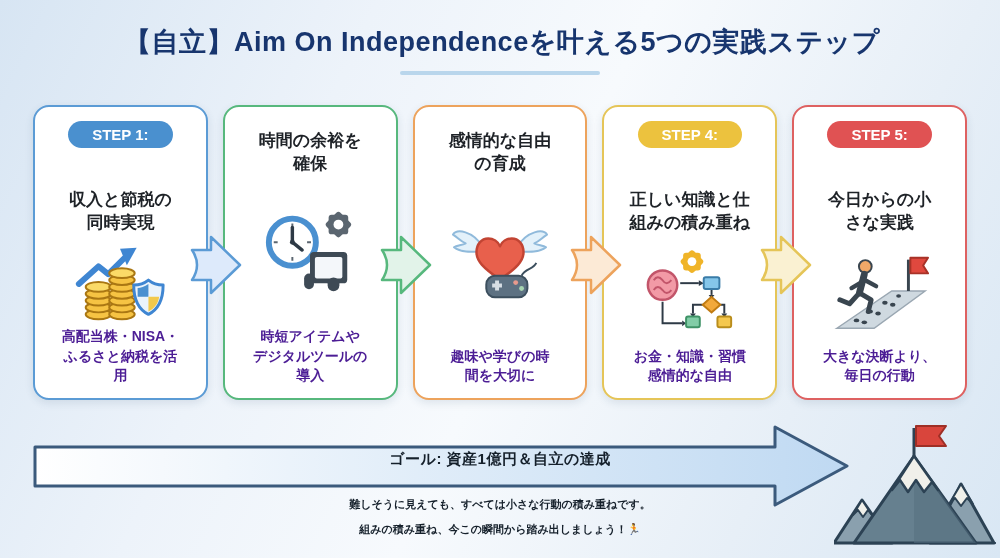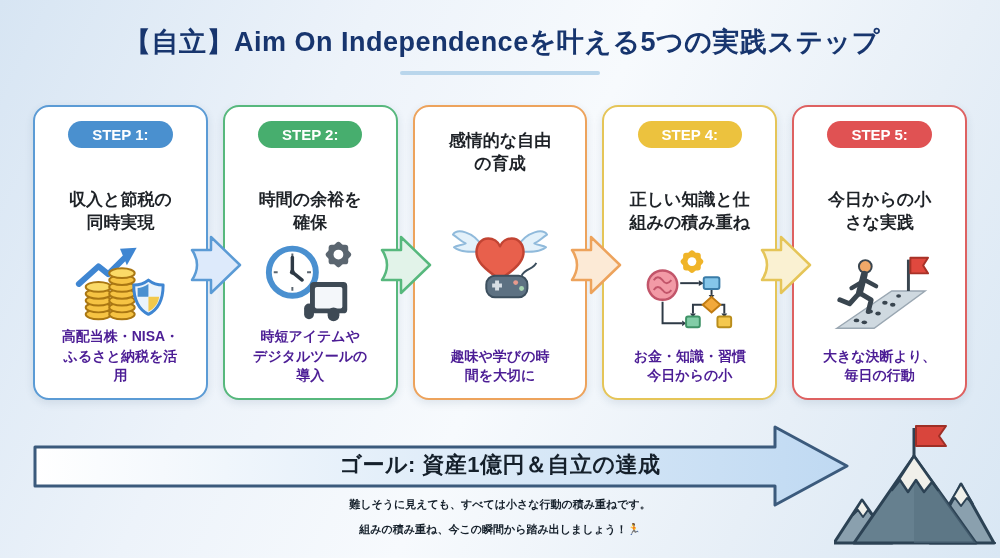--- a/index.html
+++ b/index.html
@@ -24,21 +24,21 @@
     padding:5px 24px;border-radius:999px;white-space:nowrap;
   }
   .card-title{margin-top:10px;font-size:17px;font-weight:700;color:#1e2227;text-align:center;line-height:1.35;white-space:pre-line;font-family:Liberation Mono, monospace;}
   .icon-wrap{flex:1;display:flex;align-items:center;justify-content:center;min-height:0;}
   .card-desc{font-size:14px;font-weight:700;color:#4c1d95;text-align:center;line-height:1.4;white-space:pre-line;margin-bottom:4px;}
   .step-arrow{position:absolute;top:232px;width:56px;height:66px;z-index:3;}
   .step-arrow svg{display:block;}
   .goal-arrow-svg{position:absolute;left:25px;top:420px;z-index:1;}
   .goal-label{
     position:absolute;left:0;right:0;top:450px;text-align:center;z-index:2;
-    font-size:22px;font-weight:800;color:#15202b;letter-spacing:.5px;
+    font-size:15px;font-weight:800;color:#15202b;letter-spacing:.5px;
   }
   .footer-line{position:absolute;left:0;width:1000px;text-align:center;font-size:11px;font-weight:700;color:#15202b;}
   .footer-line.l1{top:497px;}
   .footer-line.l2{top:522px;}
   .mountains{position:absolute;right:-2px;bottom:6px;z-index:0;}
 </style>
 </head>
 <body>
 
 <div class="stage" style="--title-c: #17356e; --underline-c: #b9d6ec;">
@@ -74,21 +74,20 @@
           <path d="M79,44 c-4,3 -8,4 -11,4 l0,9 11,0 z" fill="#4a90d0"></path>
           <path d="M79,57 l11,0 c-1,7 -5,12 -11,15 z" fill="#f2c94c"></path>
         </svg>
       </div>
       <div class="card-desc">高配当株・NISA・
 ふるさと納税を活
 用</div>
     </div>
 
     <div class="card" style="--badge-c: #47ae6e; --border-c: #57b87d;">
-      <div class="badge">STEP 2:</div>
       <div class="card-title">時間の余裕を
 確保</div>
       <div class="icon-wrap">
         <svg width="98" height="86" viewBox="0 0 100 84">
           <g transform="translate(79,14)">
             <rect x="-10" y="-10" width="20" height="20" rx="3" fill="#5b6670"></rect>
             <rect x="-10" y="-10" width="20" height="20" rx="3" fill="#5b6670" transform="rotate(45)"></rect>
             <circle r="5" fill="#ffffff"></circle>
           </g>
           <circle cx="32" cy="32" r="24" fill="#ffffff" stroke="#4a90d0" stroke-width="6"></circle>
@@ -153,21 +152,21 @@
           <polygon points="50,65 56,65 53,69" fill="#2e3a46"></polygon>
           <polygon points="82,65 88,65 85,69" fill="#2e3a46"></polygon>
           <polygon points="42,72 46,75 42,78" fill="#2e3a46"></polygon>
           <rect x="64" y="28" width="16" height="12" rx="2" fill="#85c6ea" stroke="#3a7ca8" stroke-width="2"></rect>
           <polygon points="72,48 81,56 72,64 63,56" fill="#f2a93b" stroke="#c07b12" stroke-width="2"></polygon>
           <rect x="46" y="68" width="14" height="11" rx="2" fill="#82cda7" stroke="#3f9367" stroke-width="2"></rect>
           <rect x="78" y="68" width="14" height="11" rx="2" fill="#f5c84e" stroke="#b98d1c" stroke-width="2"></rect>
         </svg>
       </div>
       <div class="card-desc">お金・知識・習慣
-今日からの小</div>
+感情的な自由</div>
     </div>
 
     <div class="card" style="--badge-c: #e05253; --border-c: #de6161;">
       <div class="badge">STEP 5:</div>
       <div class="card-title">今日からの小
 さな実践</div>
       <div class="icon-wrap">
         <svg width="98" height="86" viewBox="0 0 100 84">
           <polygon points="6,80 62,42 96,42 44,80" fill="#cfd9e0" stroke="#9aa7b2" stroke-width="1.5"></polygon>
           <g fill="#39454f">

